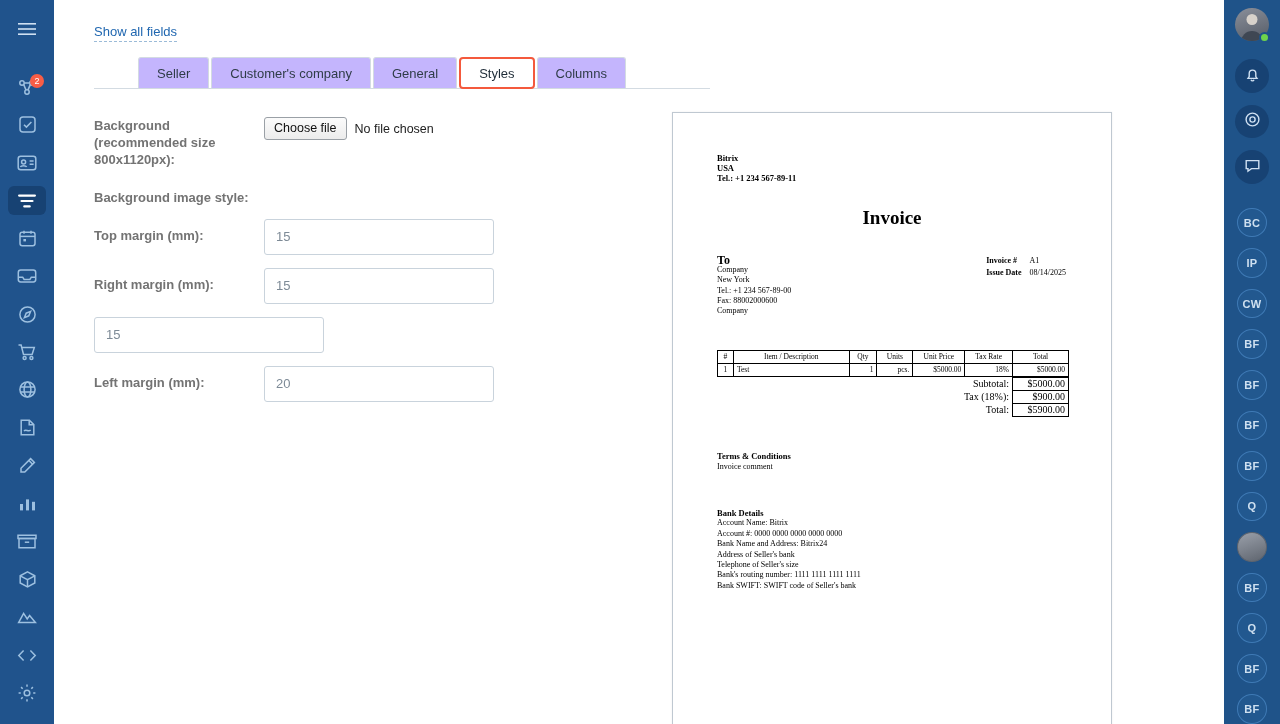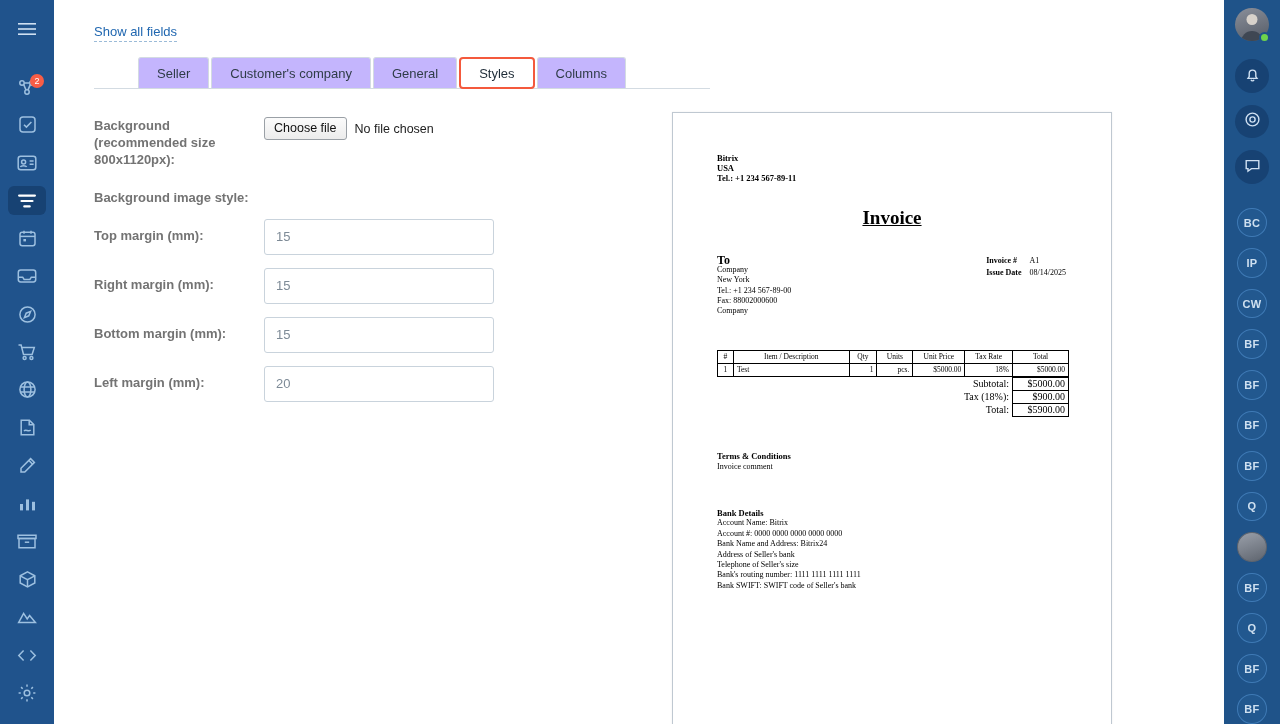--- a/index.html
+++ b/index.html
@@ -229,21 +229,20 @@
     color: #000;
     overflow: hidden;
   }
   .pv-inner { padding: 40px 44px 0 44px; }
   .pv-company { font-size: 8.5px; font-weight: bold; line-height: 10px; }
   .pv-title {
     text-align: center;
     font-size: 19px;
     font-weight: bold;
     margin-top: 24px;
-    text-decoration: underline;
   }
   .pv-cols {
     display: flex; justify-content: space-between;
     margin-top: 26px;
   }
   .pv-to { font-size: 8px; line-height: 10.2px; }
   .pv-to .h { font-weight: bold; font-size: 12px; }
   .pv-meta { font-size: 8px; line-height: 10.2px; text-align: left; }
   .pv-meta .k { font-weight: bold; }
   .pv-meta td.k { padding-right: 7px; }
@@ -506,21 +505,20 @@
         </div>
 
         <div class="row">
           <div class="label">Right margin (mm):</div>
           <div class="field">
             <div class="text-input">15</div>
           </div>
         </div>
 
         <div class="row">
-          <div class="label">Bottom margin (mm):</div>
           <div class="field">
             <div class="text-input">15</div>
           </div>
         </div>
 
         <div class="row">
           <div class="label">Left margin (mm):</div>
           <div class="field">
             <div class="text-input">20</div>
           </div>

